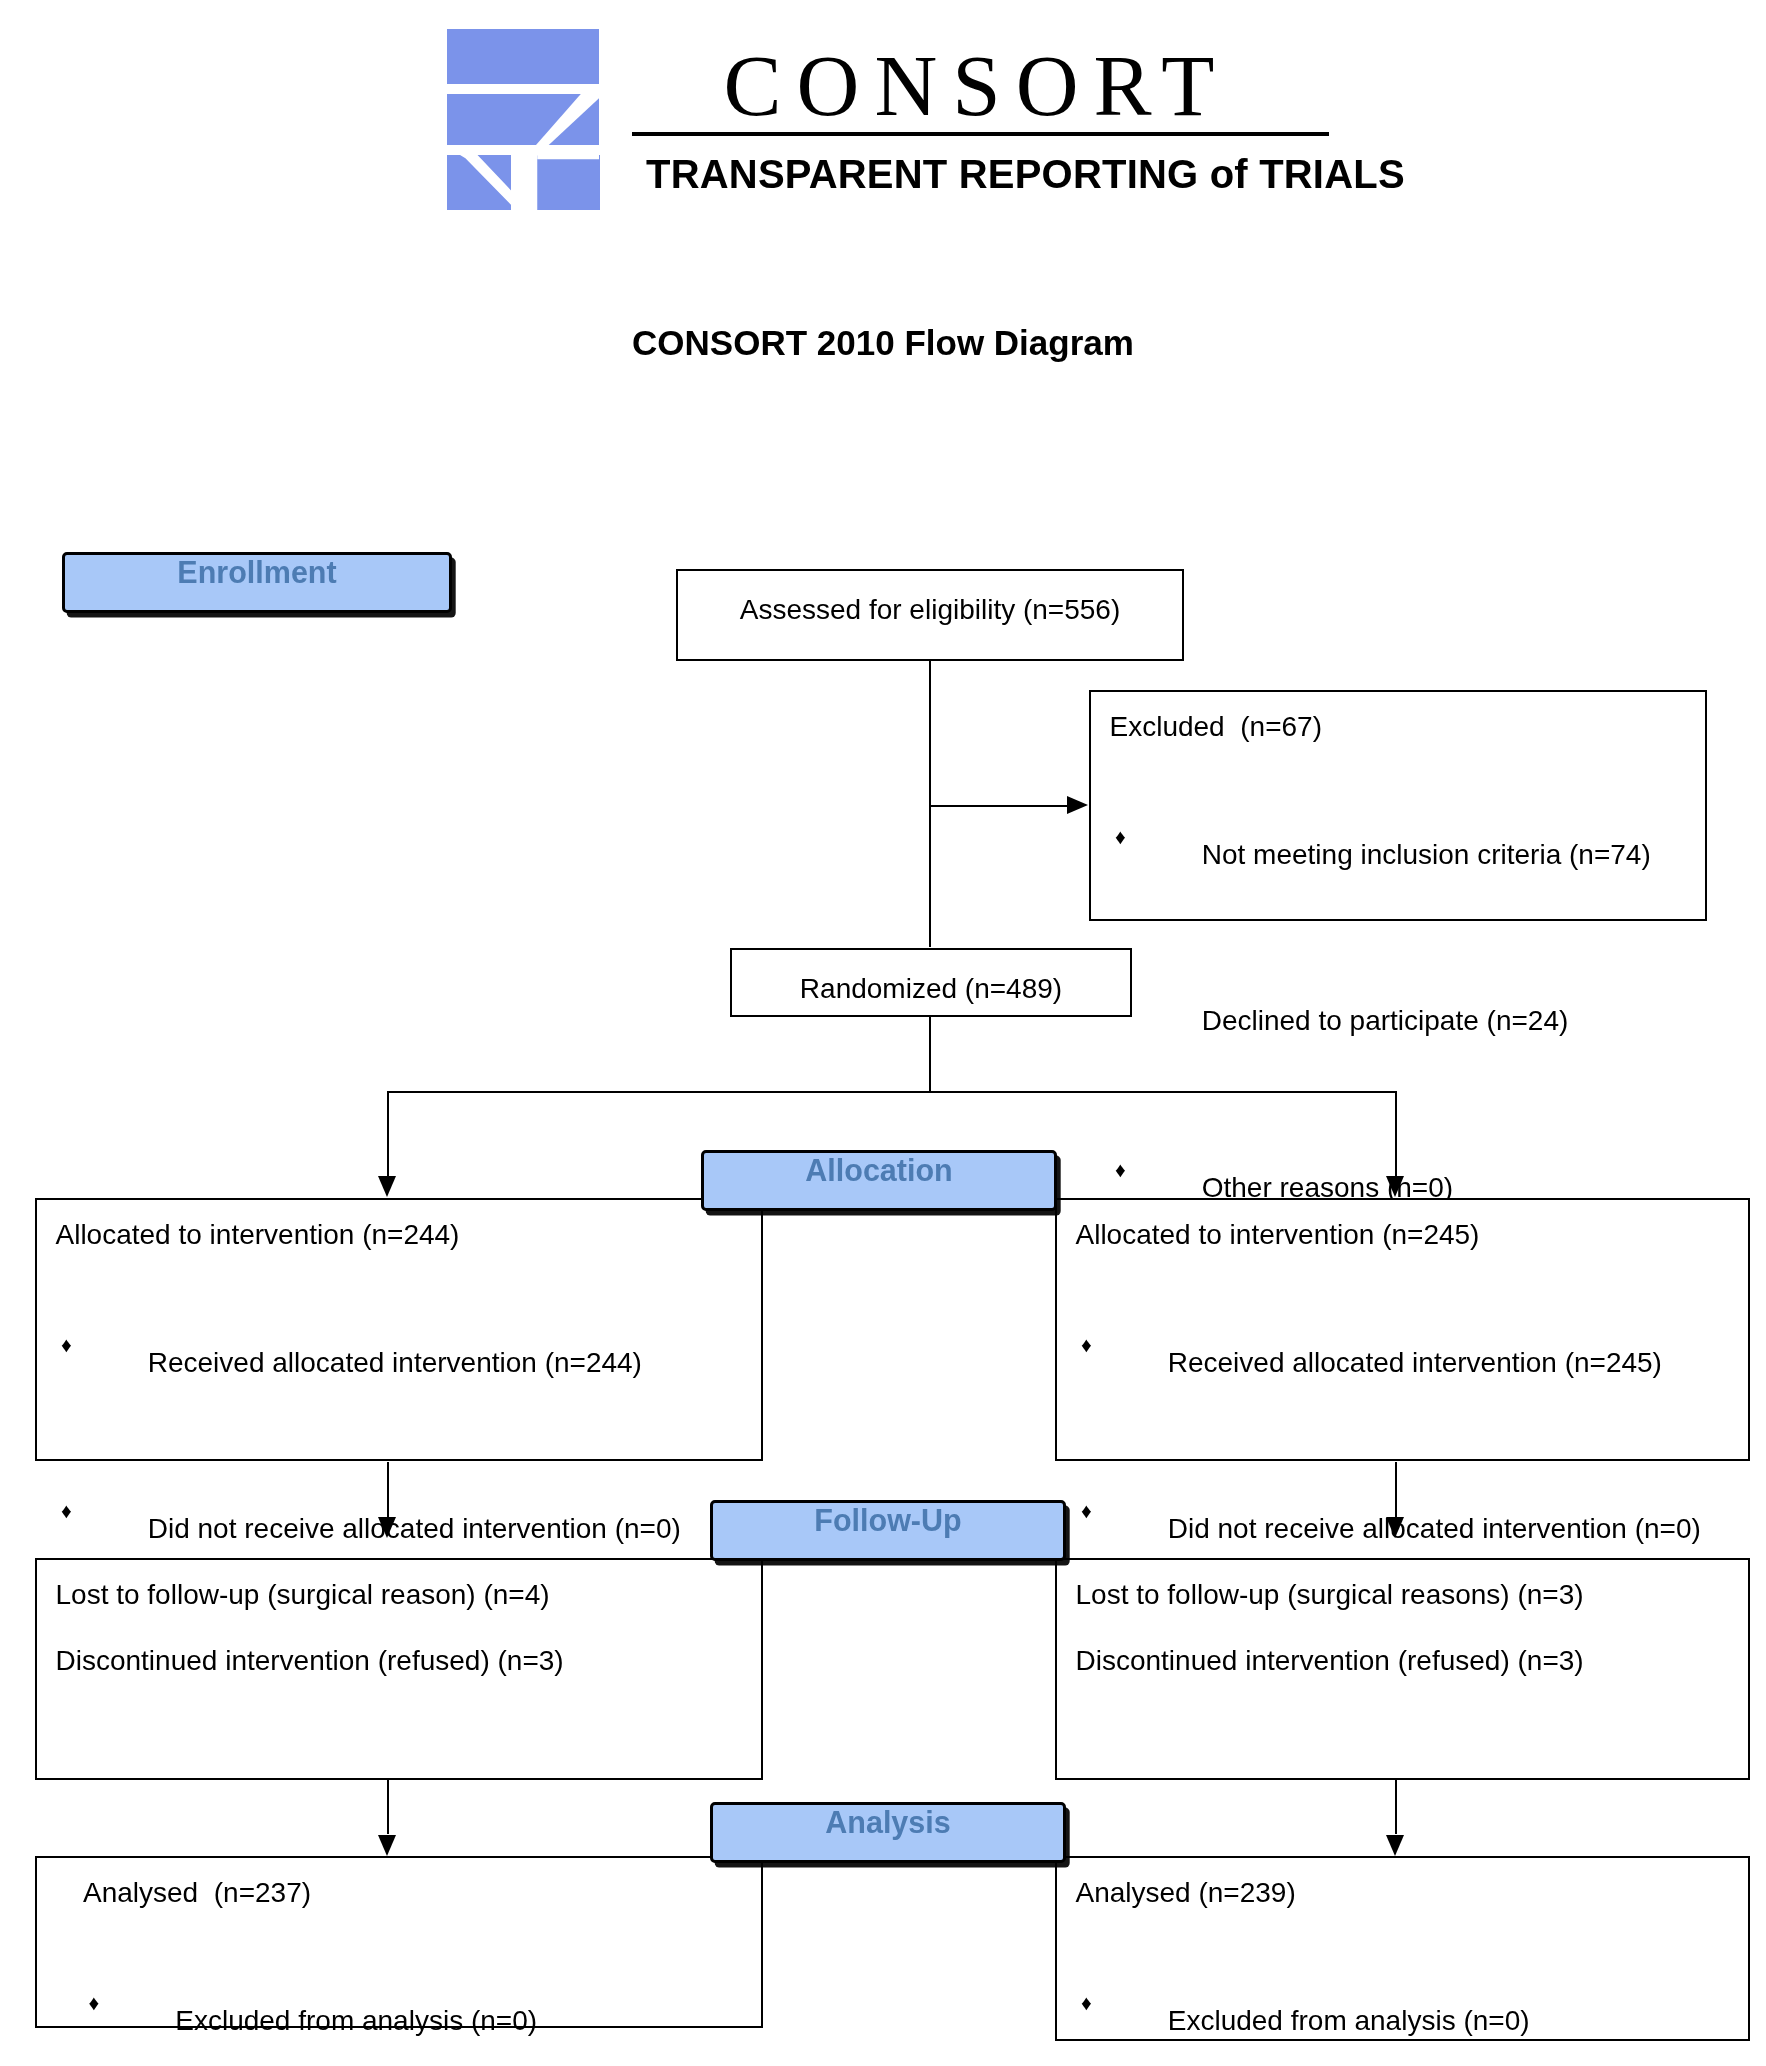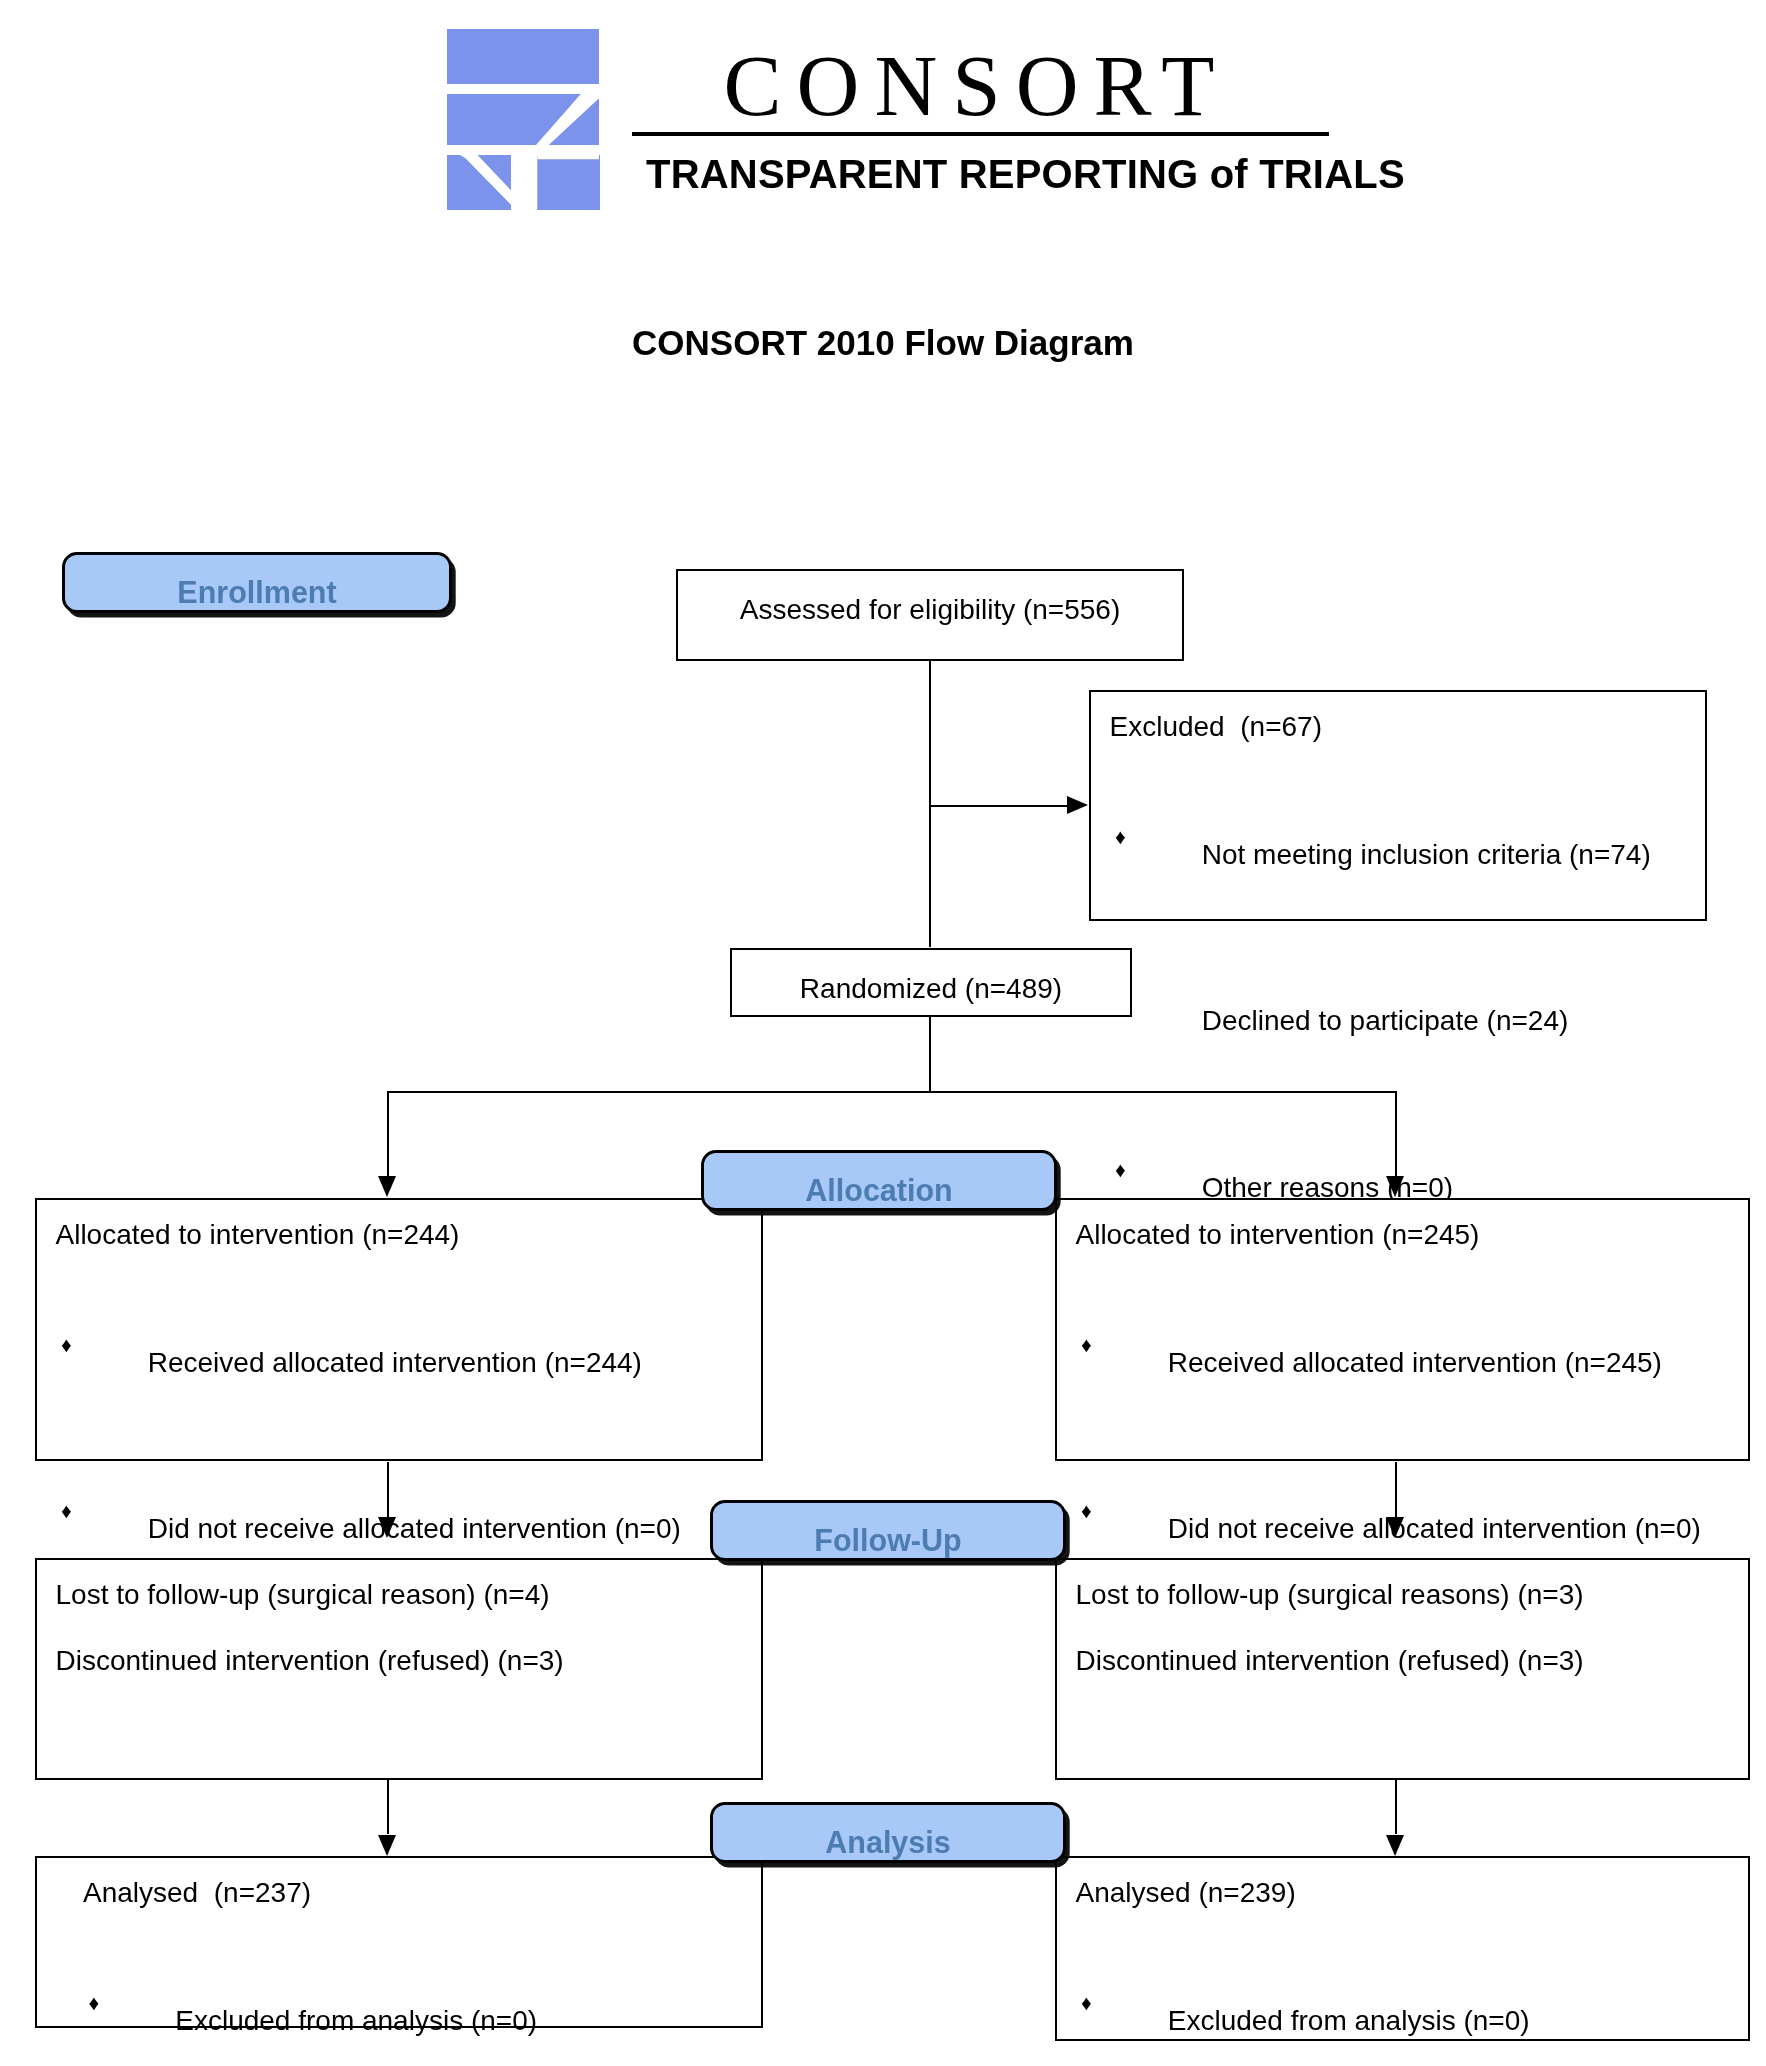--- a/index.html
+++ b/index.html
@@ -131,24 +131,24 @@
     line-height: 1;
   }
   .gap-line { margin-top: 28px; display: block; white-space: pre; }
 
   
   .stage-badge {
     position: absolute;
     box-sizing: border-box;
     background: #a8c8f8;
     border: 3.2px solid #000000;
-    border-radius: 15px;
+    border-radius: 5px;
     box-shadow: 4.2px 5.1px 0 -0.5px rgba(0,0,0,0.92);
     display: flex;
-    align-items: flex-end;
+    align-items: flex-start;
     justify-content: center;
     font-size: 30.5px;
     font-weight: 700;
     color: #4d7cb3;
     z-index: 6;
   }
 
   
   .vline {
     position: absolute;

